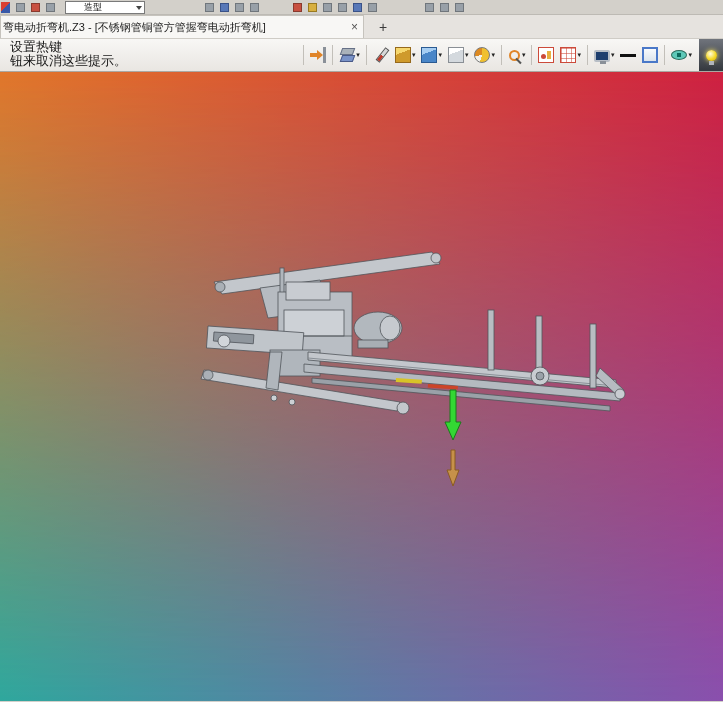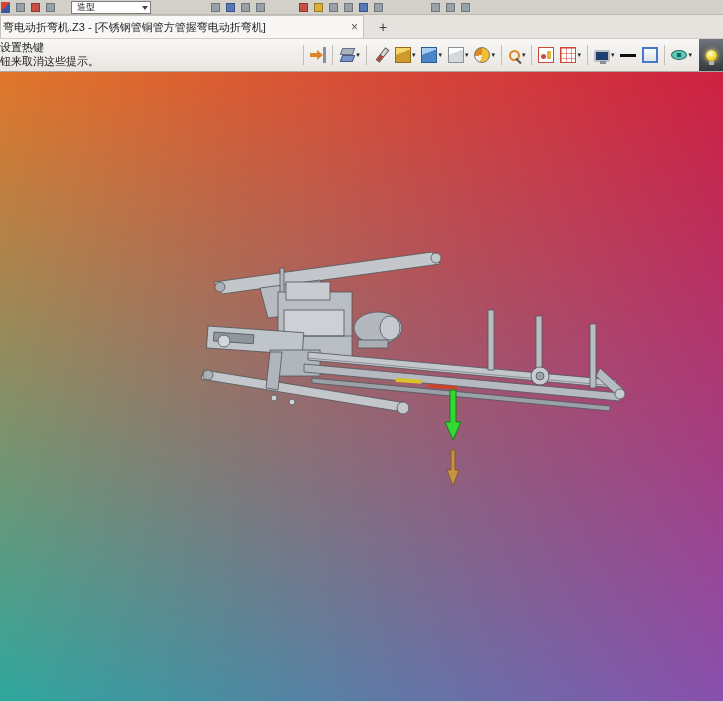--- a/index.html
+++ b/index.html
@@ -9,23 +9,23 @@
   
   .quickbar { height:15px; background:#d3d0ca; border-bottom:1px solid #bdbab4;
     display:flex; align-items:center; padding-left:1px; position:relative; }
   .appic { width:9px; height:11px; flex:none;
     background:linear-gradient(135deg,#d84030 0 50%,#3858a8 50% 100%); }
   .q { width:9px; height:9px; flex:none; background:#98a0a8; border:1px solid #70767c;
     margin-left:6px; }
   .q.r { background:#c85040; border-color:#8a3a2e; }
   .q.b { background:#5878b8; border-color:#3a5288; }
   .q.y { background:#d8b040; border-color:#9a7a20; }
-  .combo { margin-left:16px; width:80px; height:13px; background:#ffffff;
+  .combo { margin-left:10px; width:80px; height:13px; background:#ffffff;
     border:1px solid #7a7a7a; font-size:9px; color:#111; display:flex;
-    align-items:center; padding:0 5px; position:relative; flex:none; }
+    align-items:center; padding:0 18px; position:relative; flex:none; }
   .combo .cbx-caret { position:absolute; right:2px; top:4px; width:0; height:0;
     border-left:3px solid transparent; border-right:3px solid transparent;
     border-top:4px solid #444; }
   .sp60 { margin-left:60px; } .sp40 { margin-left:34px; } .sp55 { margin-left:48px; }
 
   
   .tabbar { height:24px; background:#e6e3df; display:flex; align-items:flex-end;
     border-bottom:1px solid #cfccc6; }
   .tab { height:23px; width:364px; background:#f8f7f5; border:1px solid #c6c3bd;
     border-bottom:none; display:flex; align-items:center; padding:0 5px 0 2px;
@@ -34,21 +34,21 @@
   .tab-close { margin-left:5px; font-size:12px; line-height:12px; color:#555;
     flex:none; cursor:default; }
   .newtab { width:22px; height:19px; margin-left:8px; align-self:center;
     display:flex; align-items:center; justify-content:center; font-size:14px;
     color:#3a3a3a; }
 
   
   .toolbar { height:33px; background:linear-gradient(#f8f7f5,#e9e6e2);
     border-bottom:1px solid #aba8a2; display:flex; align-items:center;
     position:relative; }
-  .hints { position:absolute; left:0; top:1px; font-size:11px; line-height:14px;
+  .hints { position:absolute; left:10px; top:1px; font-size:13px; line-height:14px;
     color:#161616; }
   .tools { margin-left:auto; display:flex; align-items:center; height:100%; }
   .tool { display:flex; align-items:center; padding:0 2px; margin:0 1px; height:24px; }
   .caret { font-size:7px; color:#222; margin-left:1px; }
   .sep { width:1px; height:20px; background:#c2bfb9; margin:0 3px; flex:none; }
 
   .ic { width:16px; height:16px; position:relative; flex:none; }
   .ic-exit { border-right:3px solid #8a9098; }
   .ic-exit::before { content:""; position:absolute; left:0; top:6px; width:8px;
     height:4px; background:#e08428; }

